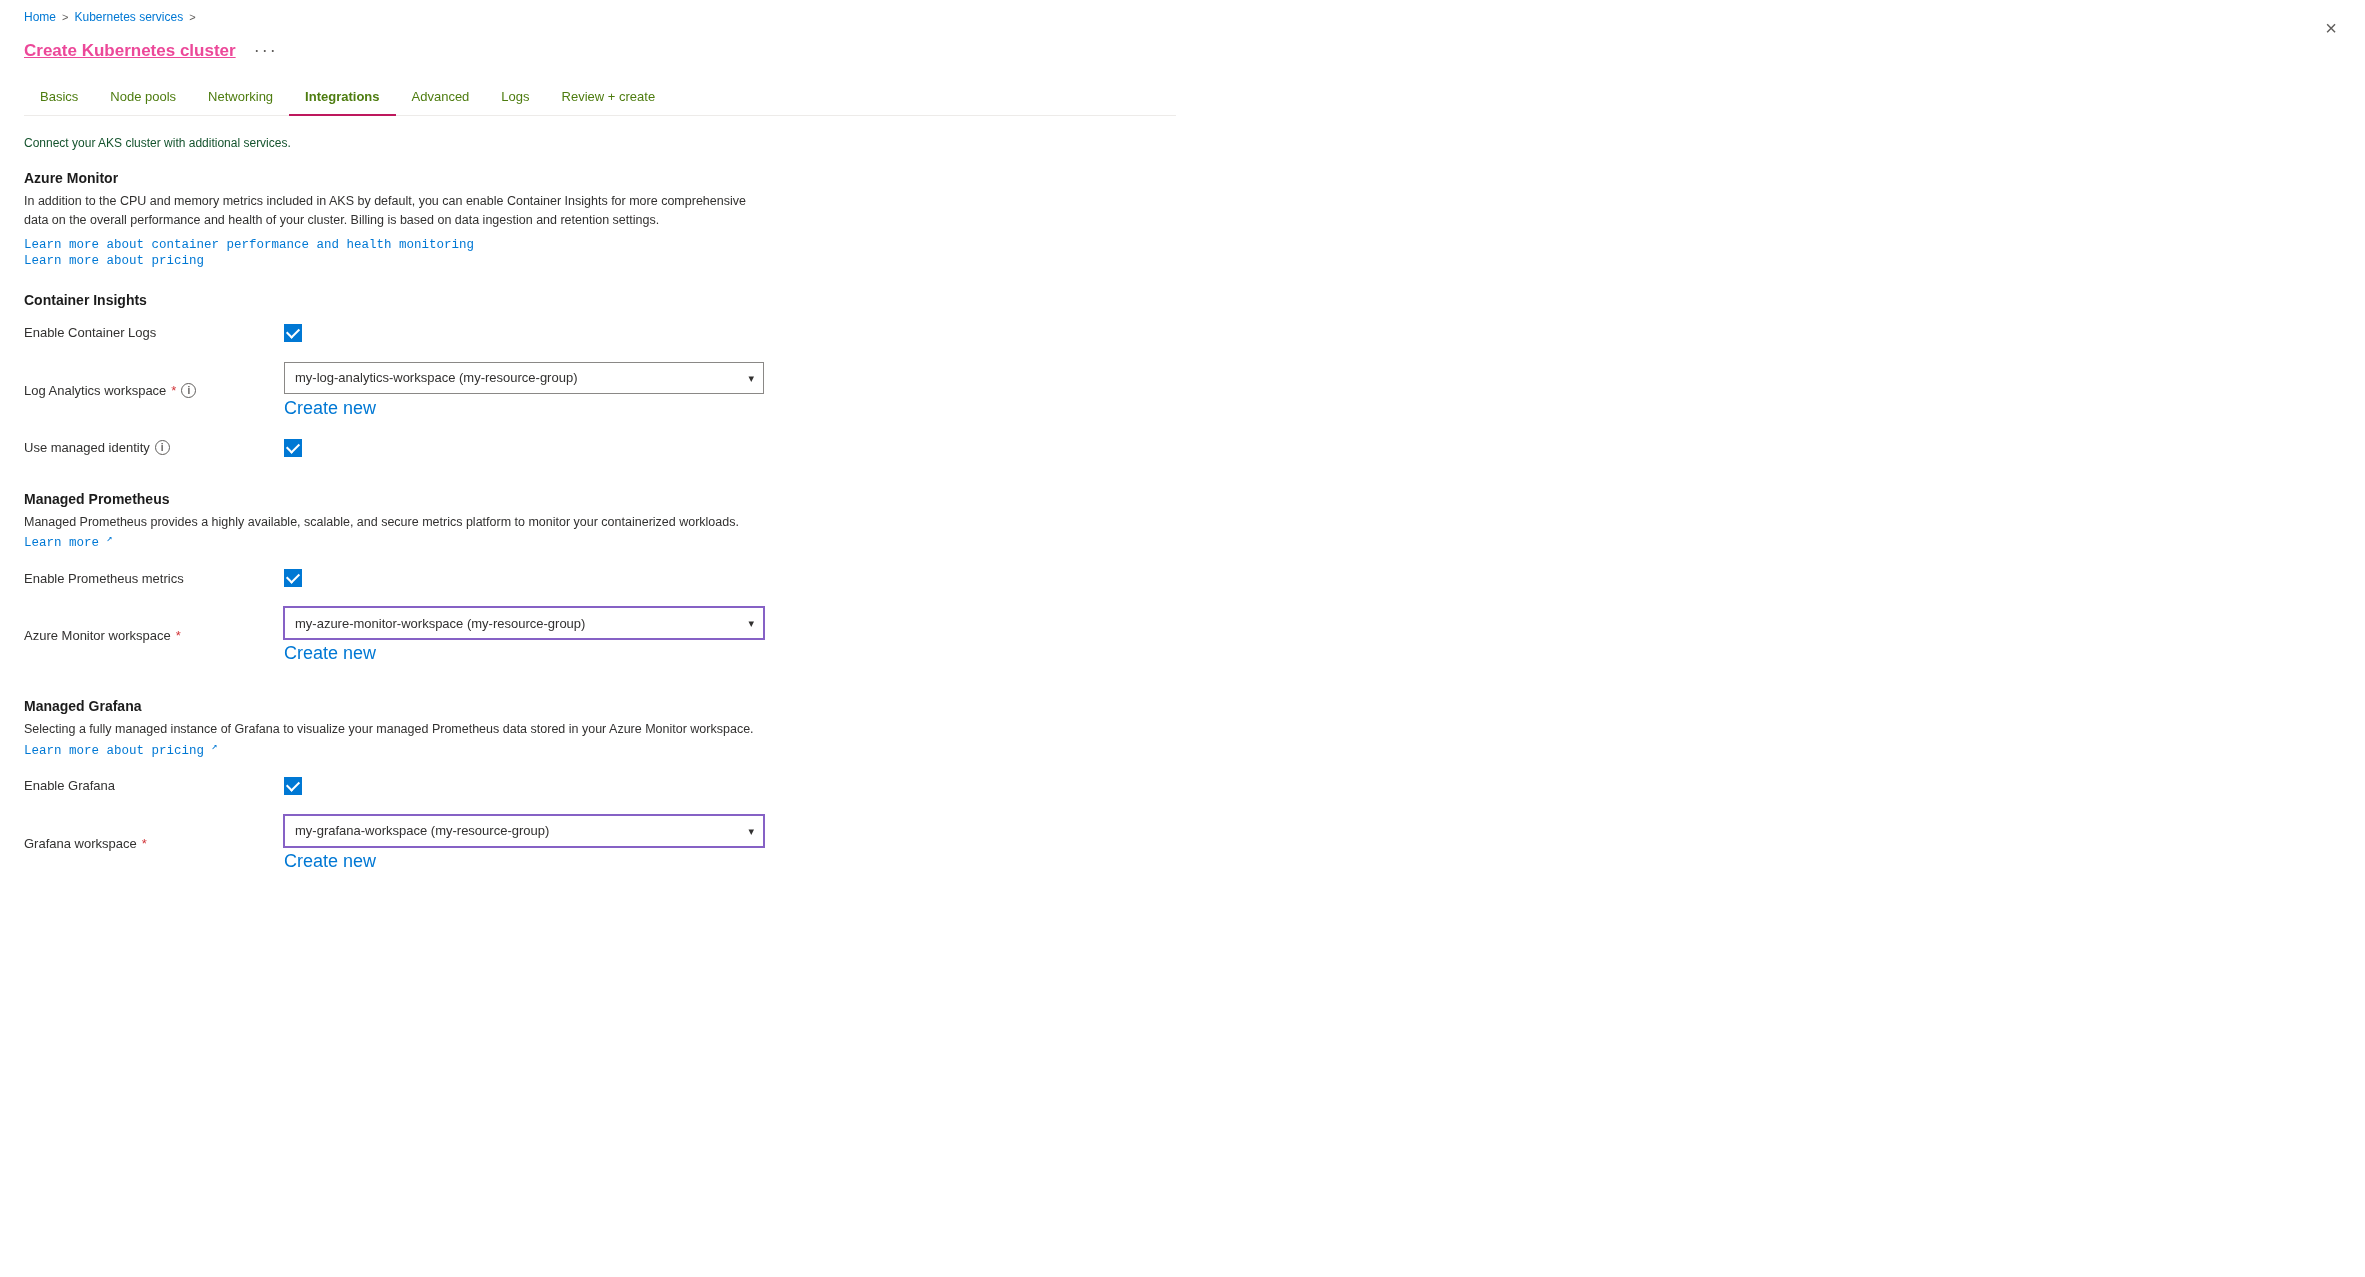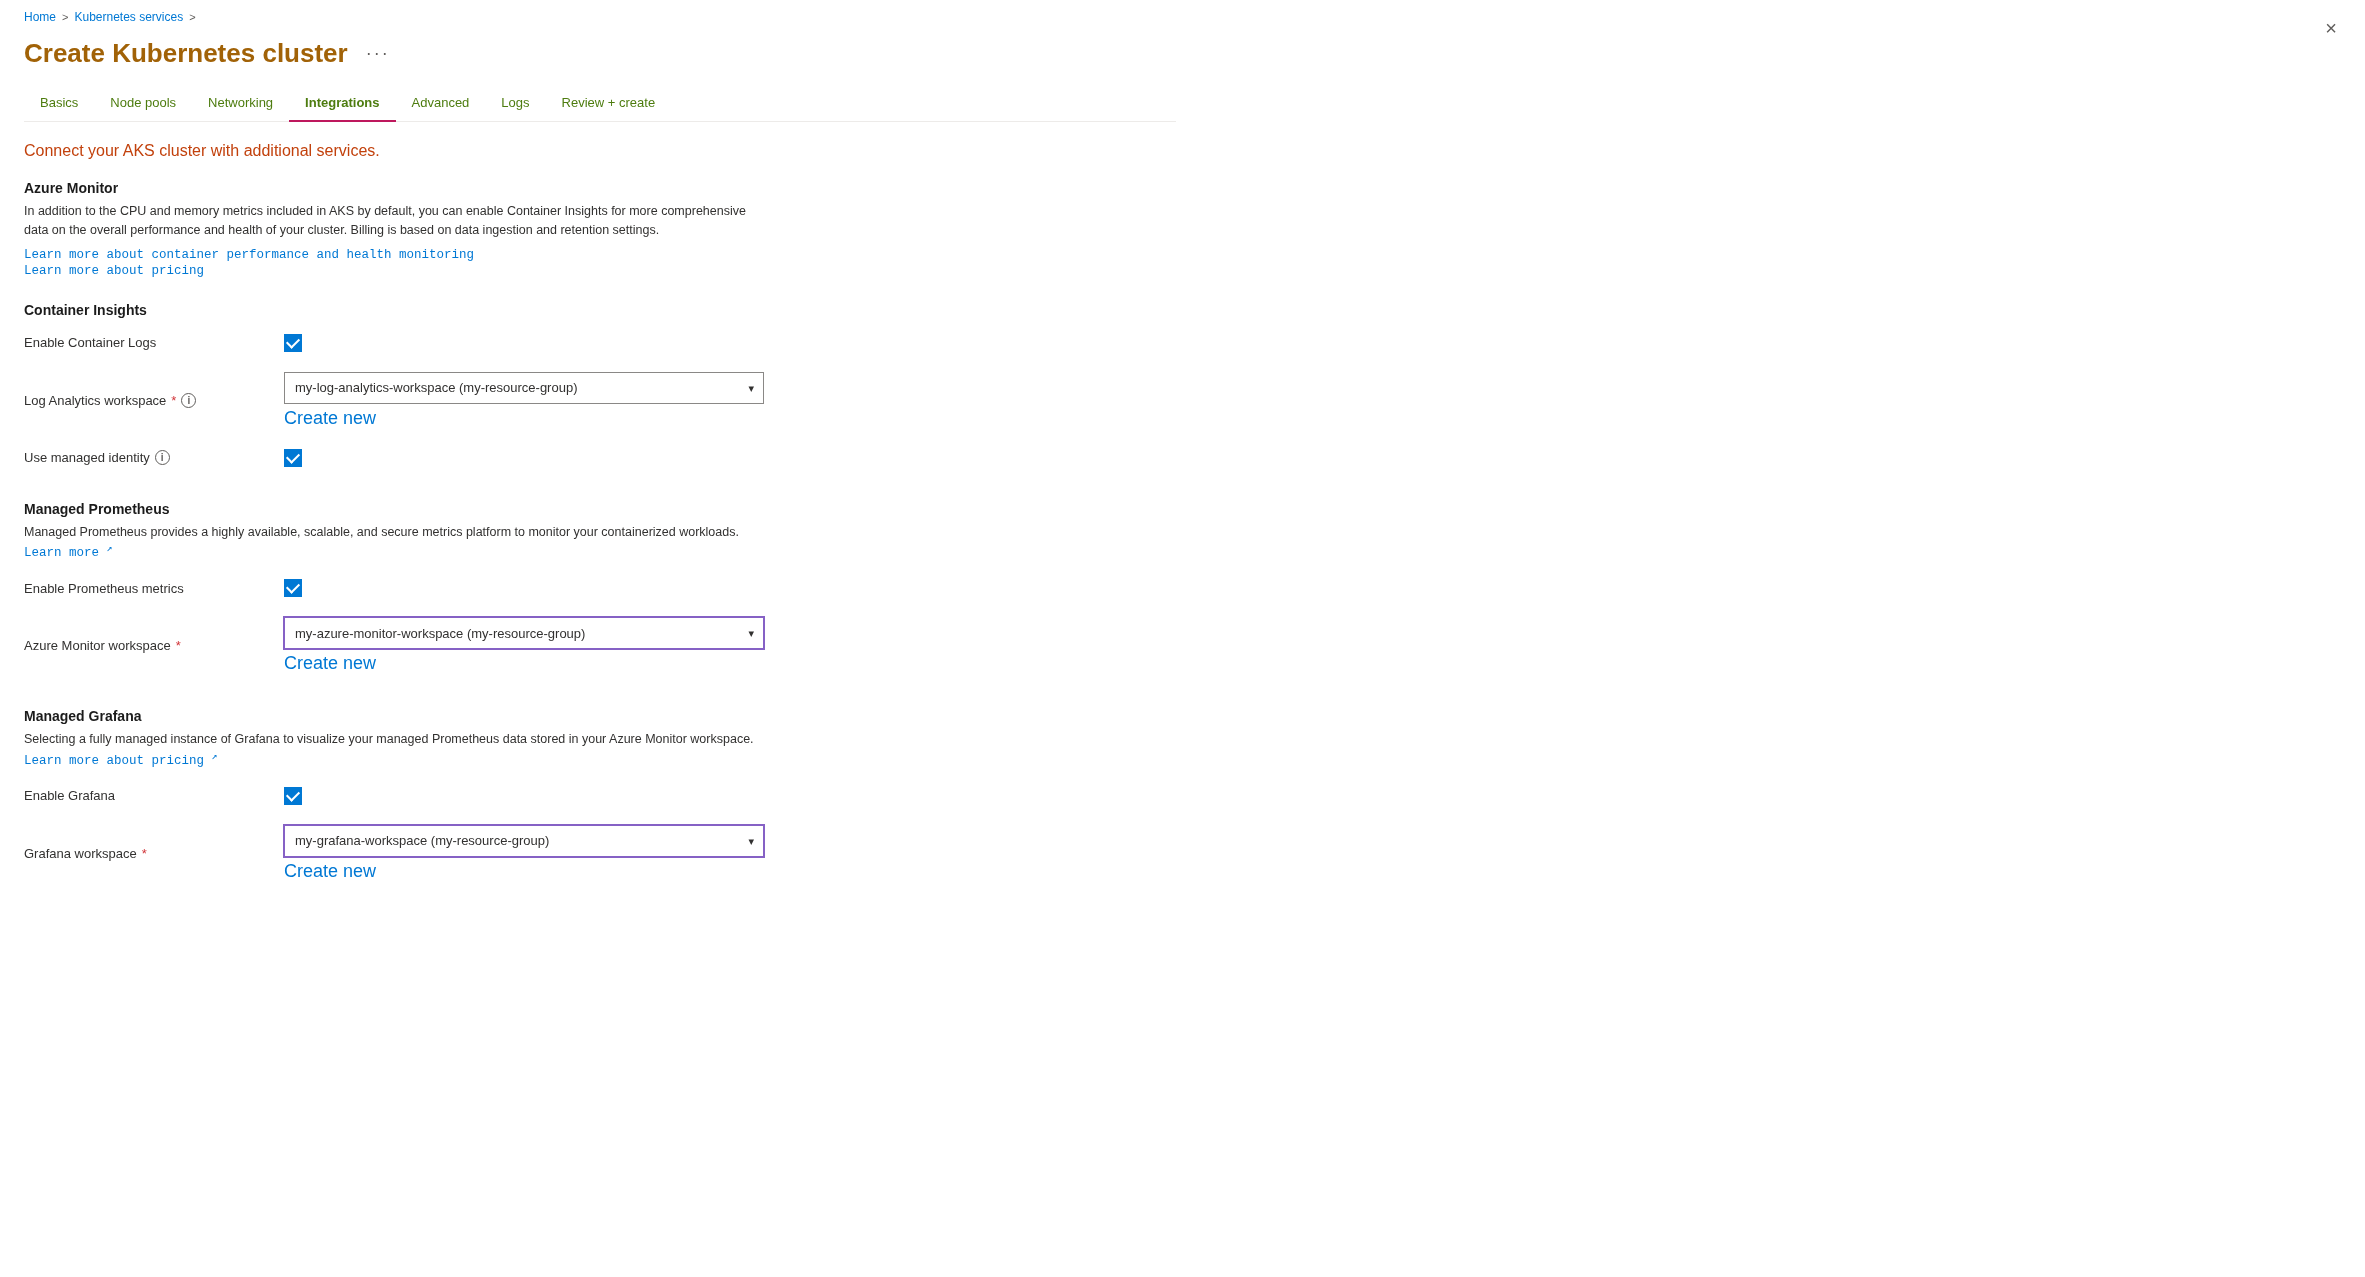--- a/index.html
+++ b/index.html
@@ -30,23 +30,24 @@
       color: #605e5c;
       font-size: 11px;
     }
     .page-header {
       display: flex;
       align-items: center;
       gap: 12px;
       padding: 8px 0 16px 0;
     }
     .page-title {
-      font-size: 26px;
+      font-size: 17px;
       font-weight: 600;
-      color: #a16207;
+      color: #ec4899;
+      text-decoration: underline;
     }
     .more-icon {
       font-size: 18px;
       color: #605e5c;
       cursor: pointer;
       letter-spacing: 2px;
       padding: 2px 6px;
     }
     .close-btn {
       position: fixed;
@@ -75,22 +76,22 @@
       white-space: nowrap;
       text-decoration: none;
       display: block;
     }
     .tab.active {
       color: #4d7c0f;
       border-bottom: 2px solid #be185d;
       font-weight: 600;
     }
     .subtitle {
-      font-size: 16px;
-      color: #c2410c;
+      font-size: 12px;
+      color: #14532d;
       margin-bottom: 20px;
     }
     .section-title {
       font-size: 14px;
       font-weight: 700;
       color: #1b1b1b;
       margin-bottom: 6px;
       margin-top: 4px;
     }
     .section-desc {

